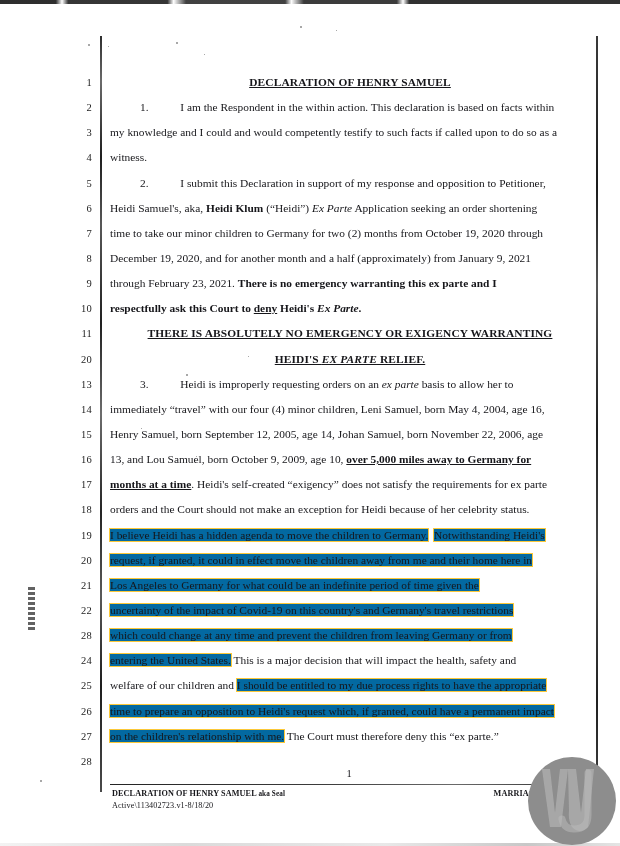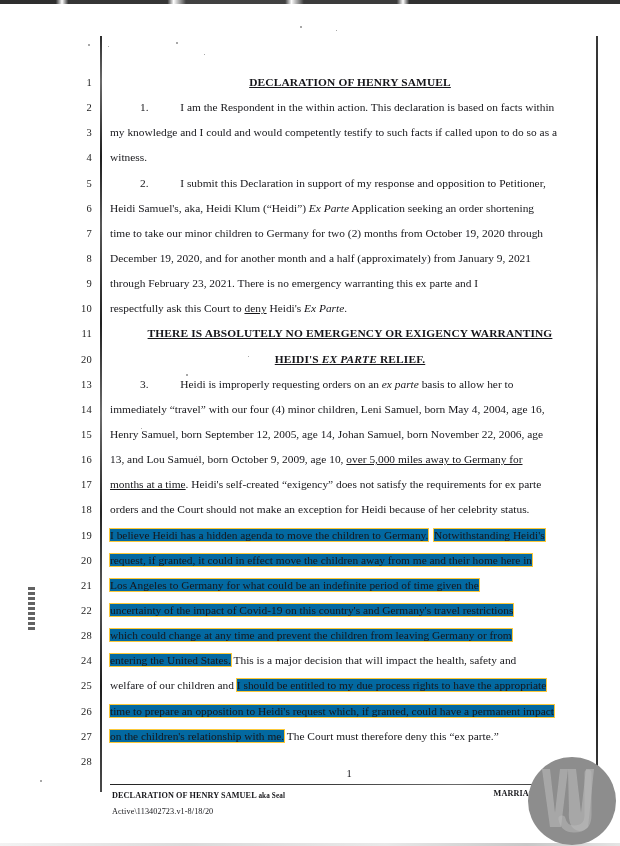--- a/index.html
+++ b/index.html
@@ -104,21 +104,21 @@
     font-size: 11.4px;
     line-height: 25.15px;
   }
   .pline {
     height: 25.15px;
     white-space: nowrap;
     overflow: visible;
   }
   .ctr { text-align: center; }
   .ind { padding-left: 30px; }
-  b, .b { font-weight: normal; }
+  b, .b { font-weight: bold; }
   i, .i { font-style: italic; }
   .u { text-decoration: underline; }
   .hl {
     background: #0369a1;
     box-shadow: 0 0 0 1px #fbc838;
     font-weight: normal;
   }
   .title-ul {
     font-weight: bold;
     text-decoration: underline;
@@ -130,21 +130,21 @@
     position: absolute;
     left: 110px; top: 768px;
     width: 478px;
     text-align: center;
     font-size: 10.5px;
   }
   #footer-left {
     position: absolute;
     left: 112px; top: 788px;
     font-size: 8.2px;
-    line-height: 16px;
+    line-height: 11px;
   }
   #footer-left .l1 { font-weight: bold; letter-spacing: .1px; }
   #footer-left .l1 .sm { font-size: 7.2px; }
   #footer-left .l2 { font-weight: normal; letter-spacing: .1px; }
   #footer-right {
     position: absolute;
     right: 28px; top: 789px;
     font-size: 8.2px;
     font-weight: bold;
     letter-spacing: .1px;

